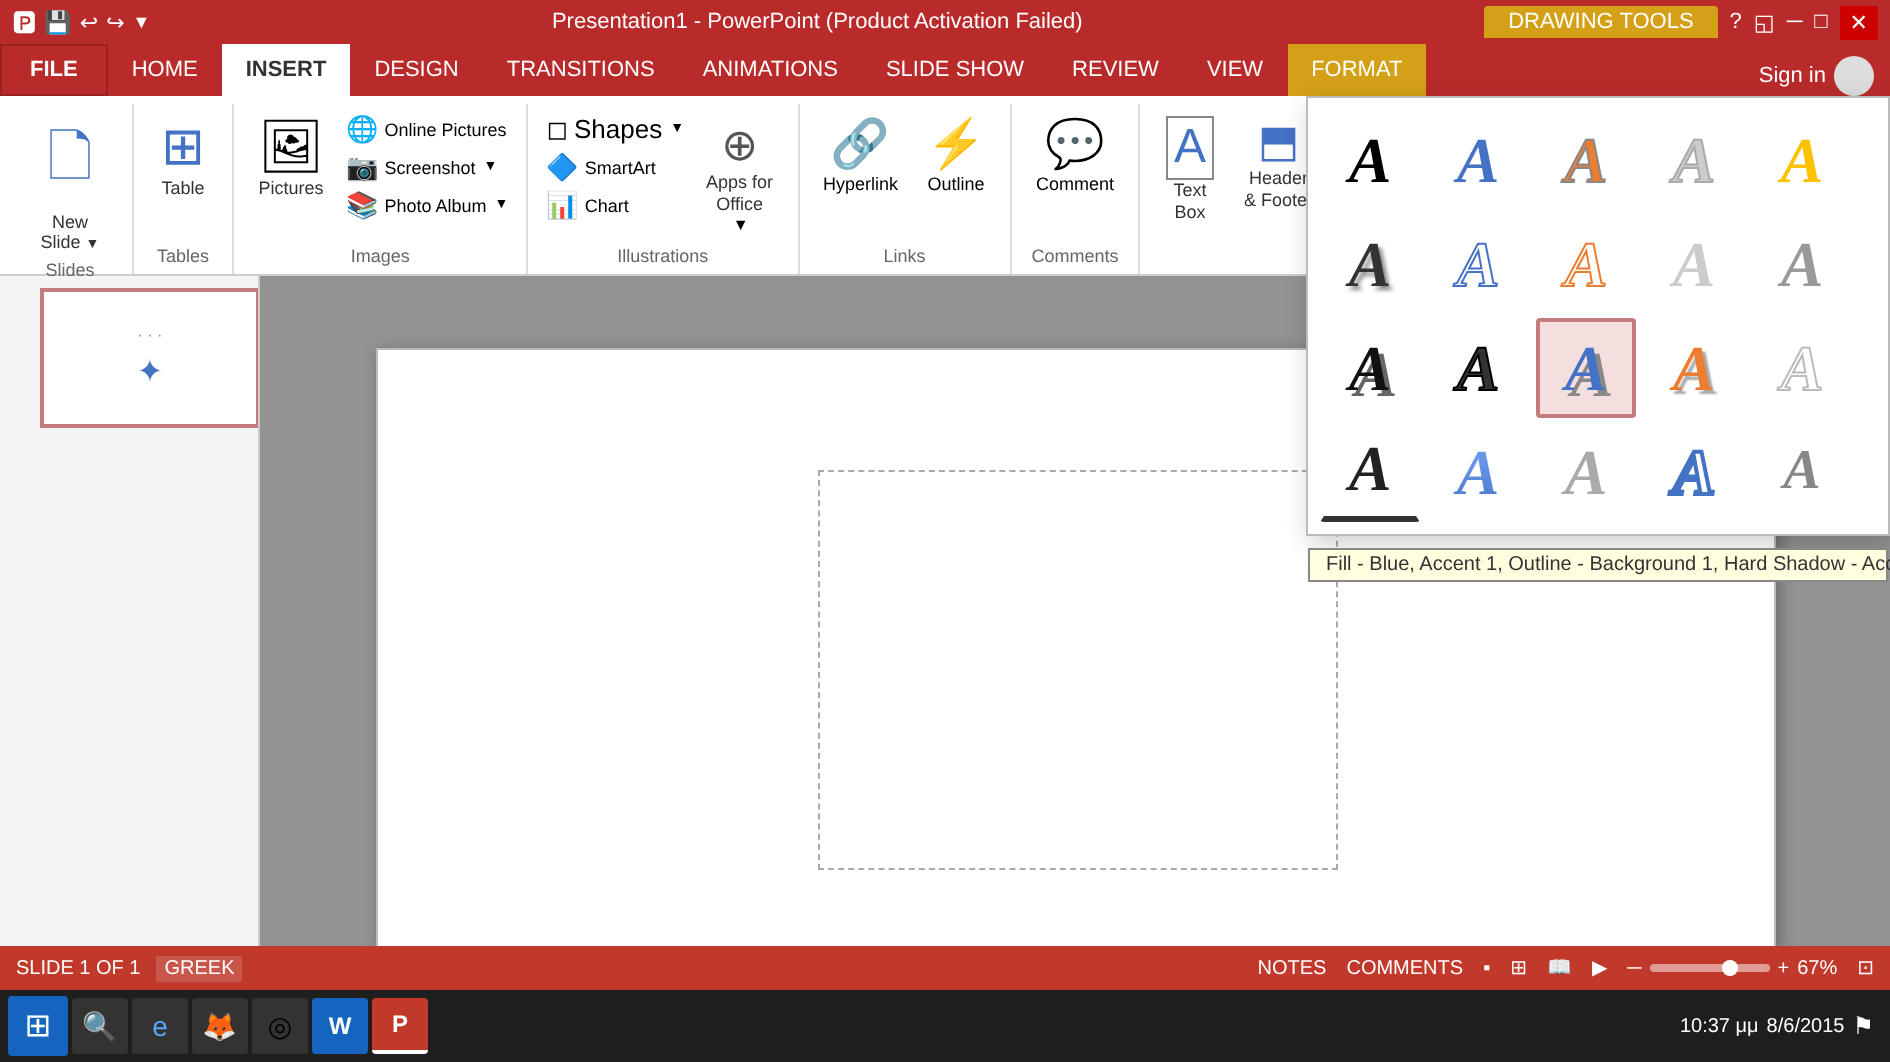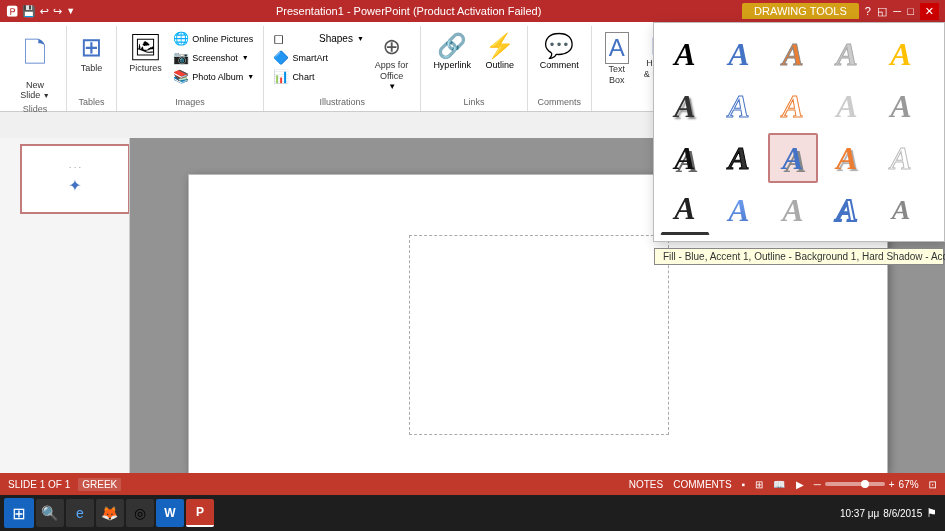--- a/index.html
+++ b/index.html
@@ -281,20 +281,36 @@
     <div class="title-bar-right">
       <span class="drawing-tools-label">DRAWING TOOLS</span>
       <span style="color:white; cursor:pointer;">?</span>
       <span style="color:white; cursor:pointer;">◱</span>
       <span style="color:white; cursor:pointer;">─</span>
       <span style="color:white; cursor:pointer;">□</span>
       <span style="color:white; cursor:pointer; background:#cc0000; padding:2px 5px; border-radius:1px;">✕</span>
     </div>
   </div>
 
+  <div class="ribbon-tabs">
+    <div class="ribbon-tab file-tab">FILE</div>
+    <div class="ribbon-tab">HOME</div>
+    <div class="ribbon-tab active">INSERT</div>
+    <div class="ribbon-tab">DESIGN</div>
+    <div class="ribbon-tab">TRANSITIONS</div>
+    <div class="ribbon-tab">ANIMATIONS</div>
+    <div class="ribbon-tab">SLIDE SHOW</div>
+    <div class="ribbon-tab">REVIEW</div>
+    <div class="ribbon-tab">VIEW</div>
+    <div class="ribbon-tab format-tab">FORMAT</div>
+    <div style="margin-left:auto; padding-right:8px; display:flex; align-items:center;">
+      <span style="color:white; font-size:11px; cursor:pointer;">Sign in</span>
+      <span style="margin-left:4px; width:20px; height:20px; background:#ddd; border-radius:50%; display:inline-block;"></span>
+    </div>
+  </div>
 
   <div class="ribbon" style="position:relative;">
 
     <div class="ribbon-group slides-group">
       <div class="ribbon-items">
         <div class="ribbon-btn-large new-slide-btn">
           <span style="font-size:28px; color:#4472C4;">🗋</span>
           <span style="font-size:9px; color:#333;">New</span>
           <span style="font-size:9px; color:#333;">Slide <span style="font-size:7px;">▼</span></span>
         </div>
@@ -336,21 +352,21 @@
         </div>
       </div>
       <div class="ribbon-group-label">Images</div>
     </div>
 
     <div class="ribbon-group illustrations-group">
       <div class="ribbon-items" style="align-items:flex-start;">
         <div style="display:flex; flex-direction:column; gap:2px; margin-top:2px;">
           <div class="ribbon-small-btn">
             <span style="font-size:13px;">◻</span>
-            <span style="font-size:10px;margin-left:32px;">Shapes</span>
+            <span style="font-size:13px;">Shapes</span>
             <span class="dropdown-arrow">▼</span>
           </div>
           <div class="ribbon-small-btn">
             <span style="font-size:13px;">🔷</span>
             <span style="font-size:9px;">SmartArt</span>
           </div>
           <div class="ribbon-small-btn">
             <span style="font-size:13px;">📊</span>
             <span style="font-size:9px;">Chart</span>
           </div>

